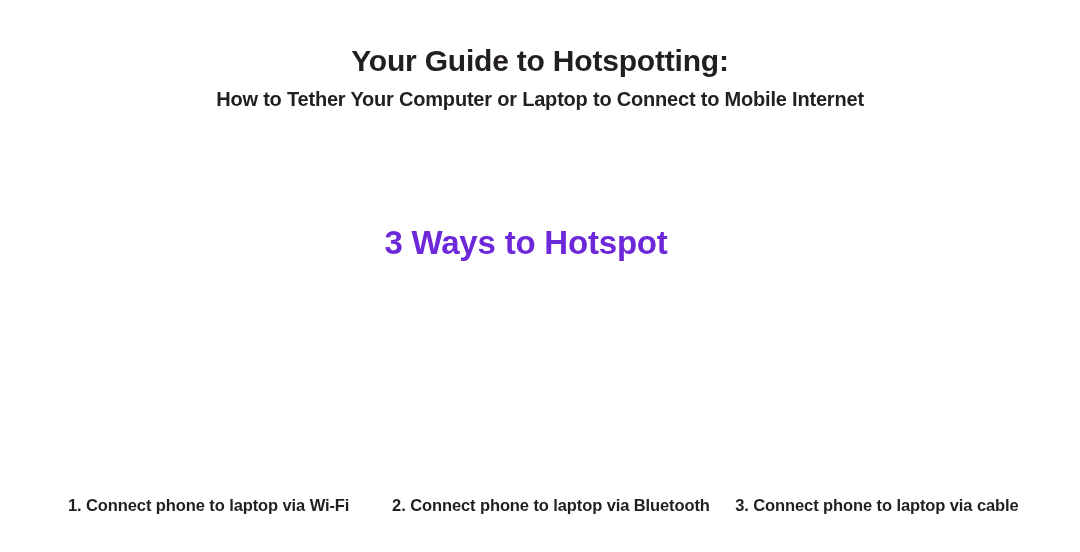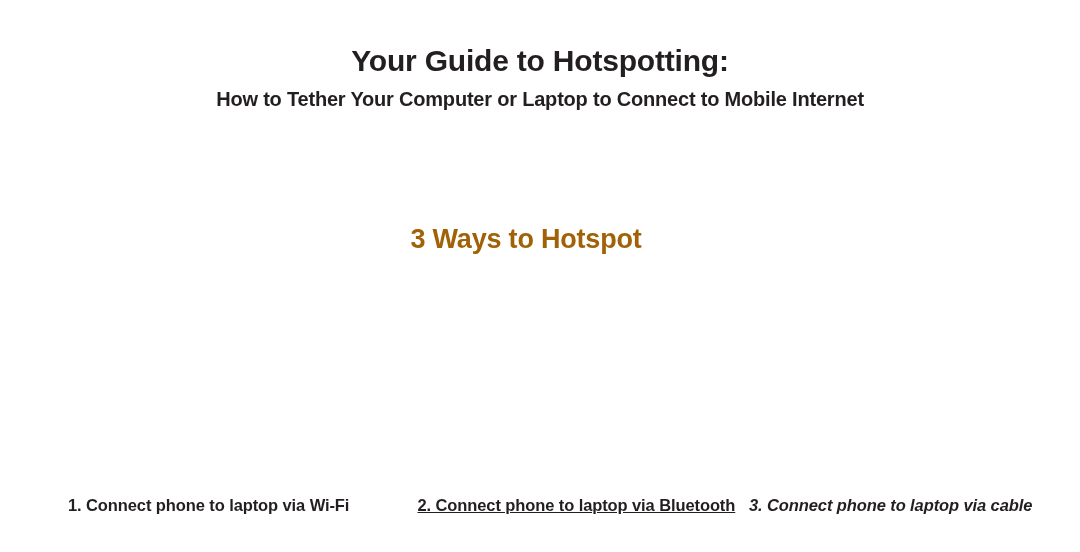--- a/index.html
+++ b/index.html
@@ -42,23 +42,23 @@
   }
   .subtitle {
     position: absolute;
     top: 224px;
     left: 0;
     width: 1080px;
     text-align: center;
   }
   .subtitle-text {
     display: inline-block;
-    font-size: 27px;
+    font-size: 33px;
     font-weight: bold;
-    color: #a16207;
+    color: #6d28d9;
     letter-spacing: -0.2px;
     transform: translateX(-14px);
   }
   .captions {
     position: absolute;
     bottom: 37px;
     left: 0;
     width: 1080px;
     display: flex;
     align-items: flex-start;
@@ -72,29 +72,27 @@
   }
   .caption-1 {
     width: 360px;
     padding-left: 20px;
     box-sizing: border-box;
     text-align: left;
     margin-left: 48px;
   }
   .caption-2 {
     width: 360px;
-    text-align: right;
-    text-decoration: underline;
+    text-align: left;
   }
   .caption-3 {
     width: 360px;
     padding-right: 34px;
     box-sizing: border-box;
-    text-align: center;
-    font-style: italic;
+    text-align: left;
   }
   .graphics-area {
     position: absolute;
     top: 290px;
     left: 0;
     width: 1080px;
     height: 170px;
   }
 </style>
 </head>

